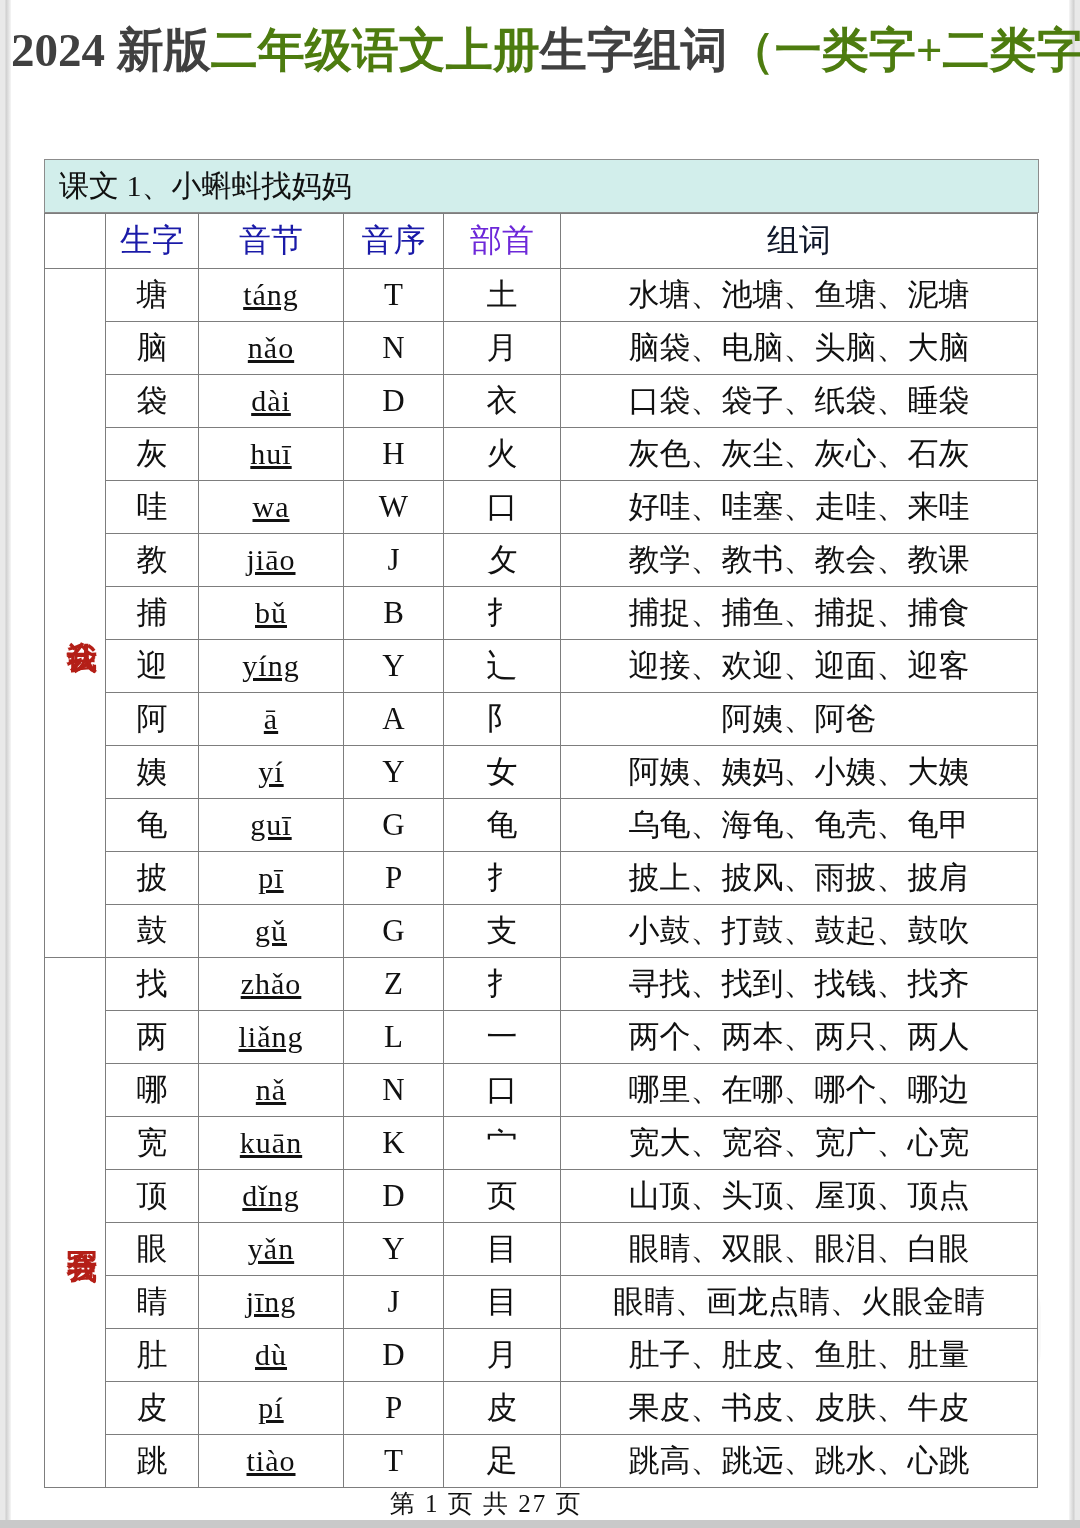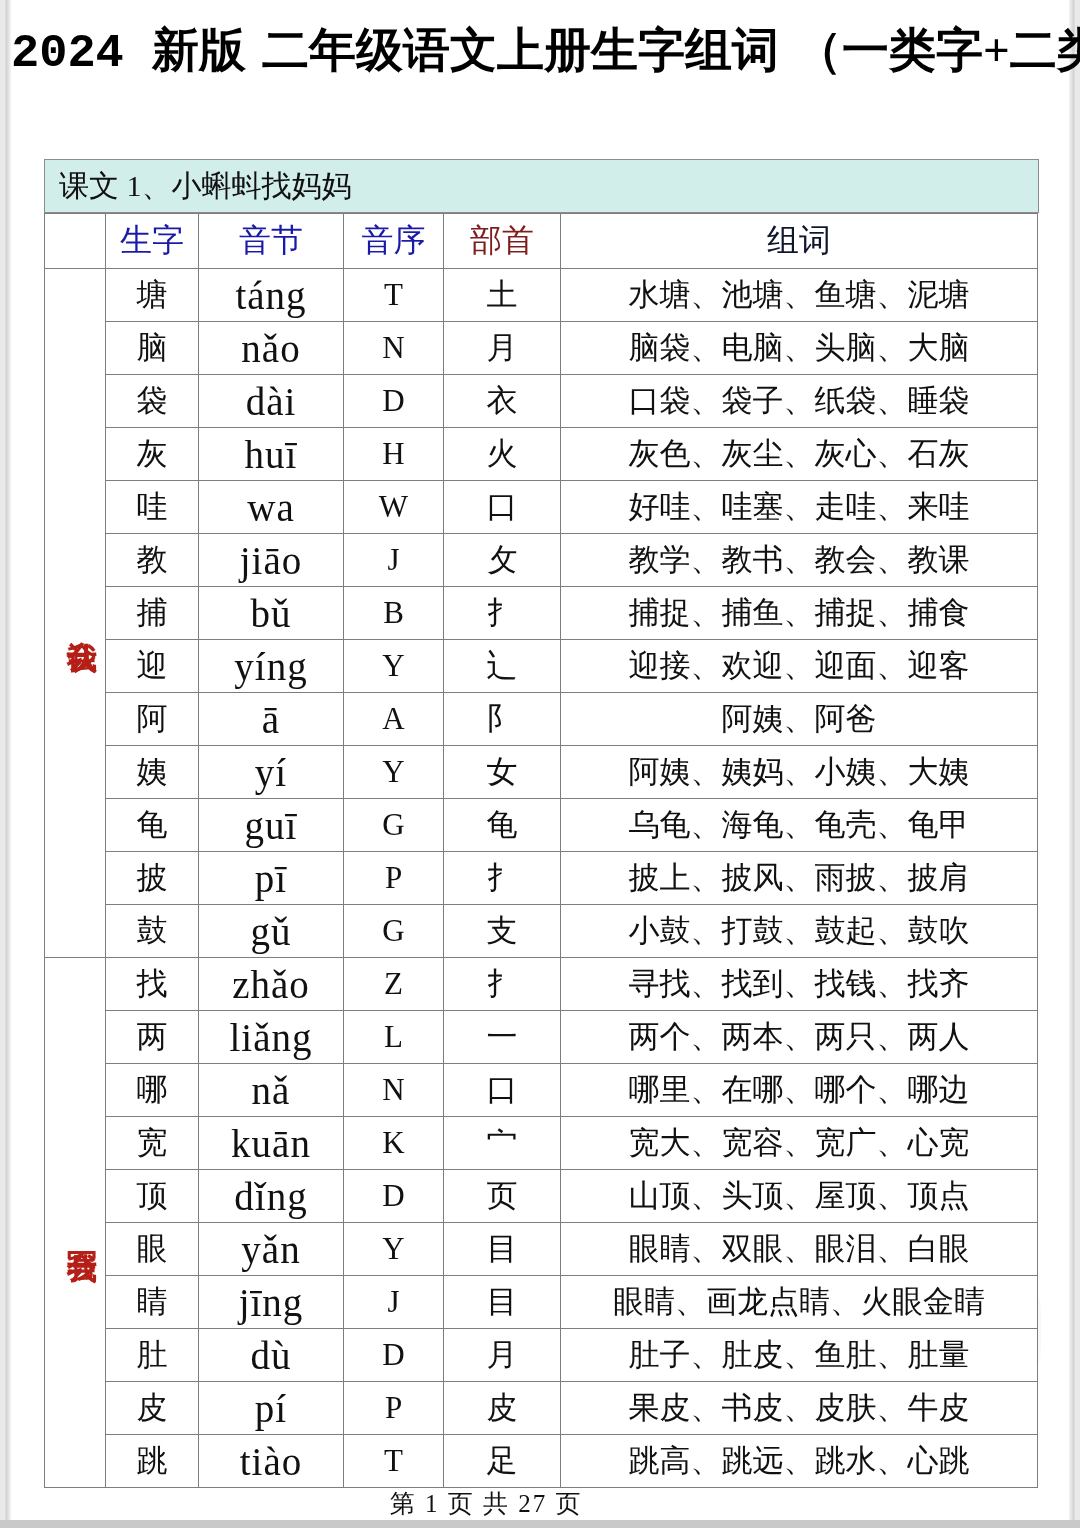--- a/index.html
+++ b/index.html
@@ -34,22 +34,22 @@
   }
   #title-sub{
     margin-top:14px;
     font-family:"Liberation Serif","DejaVu Serif",serif;
     font-weight:bold;
     font-size:40px;
     color:#c0261f;
     letter-spacing:2px;
     line-height:1.05;
   }
-  .t-red{color:#000000;font-family:Liberation Mono, monospace;}
-  .t-black{color:#000000;margin-left:16px;}
+  .t-red{color:#404040;}
+  .t-black{color:#4d7c0f;}
 
   
   #lesson-bar{
     position:absolute;left:33px;top:159px;width:995px;height:54px;
     background:#d2eeeb;
     border:1px solid #8c8c8c;
     box-sizing:border-box;
     display:flex;align-items:center;
     padding-left:14px;
     font-size:30px;
@@ -82,23 +82,24 @@
   thead th{
     height:54px;
     font-size:32px;
     color:#1a1aa8;
     font-weight:normal;
   }
 
   tbody tr{height:53px;}
   td.zi{font-size:31px;}
   td.yj{
-    font-size:39px;
+    font-size:30px;
     font-family:"DejaVu Sans","Liberation Sans",sans-serif;
     letter-spacing:1px;
+    text-decoration:underline;
   }
   td.yx{
     font-size:31px;
     font-family:"DejaVu Sans","Liberation Sans",sans-serif;
   }
   td.bs{font-size:31px;}
   td.zc{
     font-size:31px;
     text-align:left;
     padding-left:13px;
@@ -167,21 +168,21 @@
       <col class="c-yx">
         <col class="c-bs">
         <col class="c-zc">
     </colgroup>
     <thead>
       <tr>
         <th style="color: rgb(26, 26, 168);"></th>
         <th style="color: rgb(26, 26, 168);">生字</th>
         <th style="color: rgb(26, 26, 168);">音节</th>
         <th style="color: rgb(26, 26, 168);">音序</th>
-        <th style="color: #7f1d1d;">部首</th>
+        <th style="color: #6d28d9;">部首</th>
         <th style="color: #0f172a;">组词</th>
       </tr>
     </thead>
     <tbody id="tbody">
         <tr>
           <td class="side" rowspan="13"><span class="side-inner" style="color: rgb(180, 31, 23);">我会认</span></td>
           <td class="zi">塘</td>
           <td class="yj">táng</td>
           <td class="yx">T</td>
           <td class="bs">土</td>

